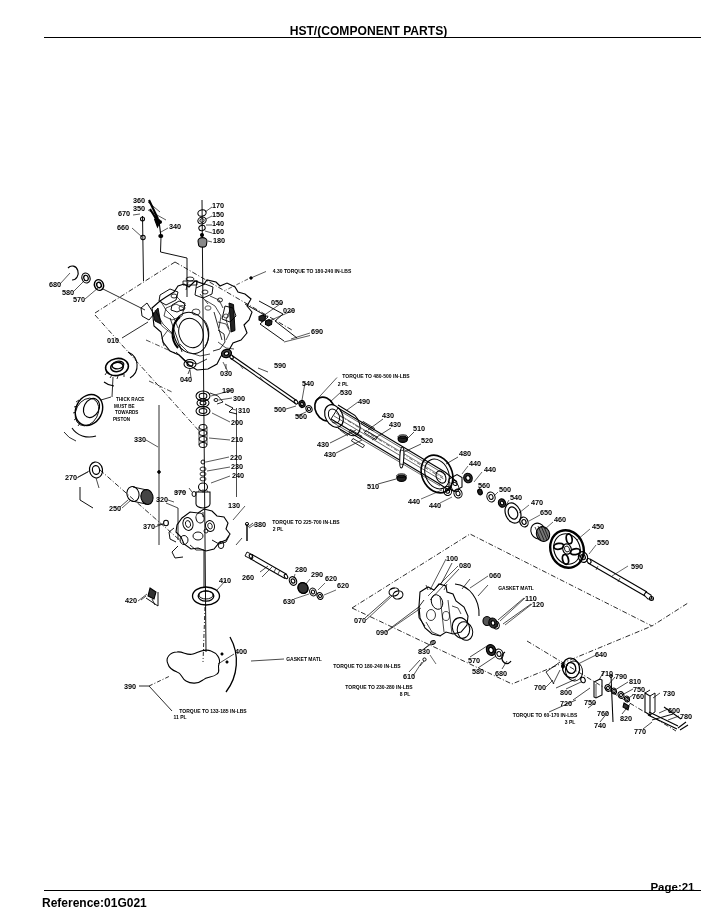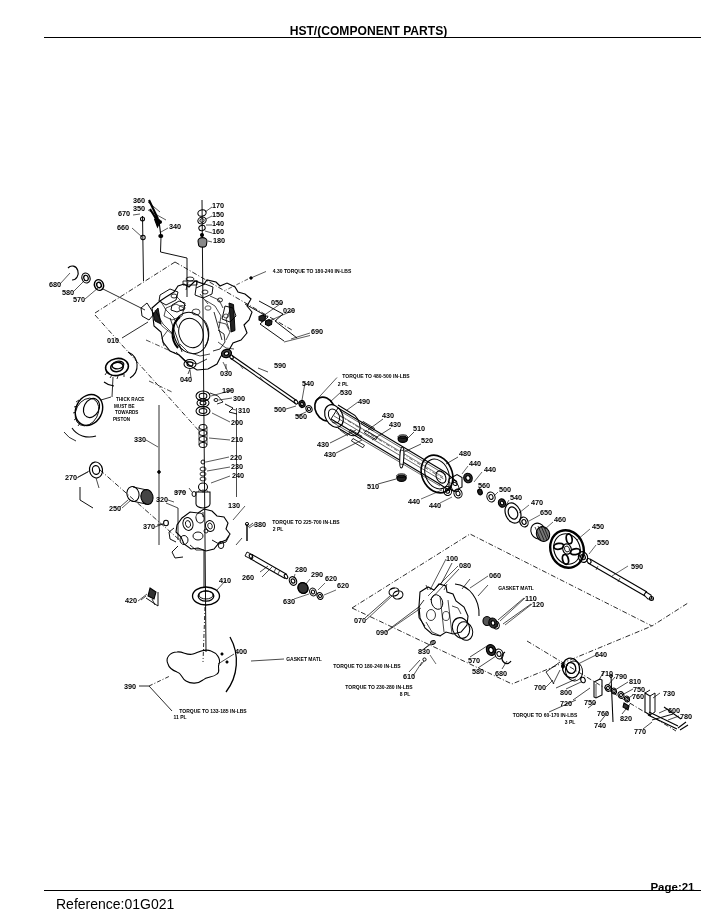--- a/index.html
+++ b/index.html
@@ -1,17 +1,17 @@
 <!DOCTYPE html>
 <html><head><meta charset="utf-8"><style>
 html,body{margin:0;padding:0;background:#fff;width:715px;height:920px;overflow:hidden}
 *{font-family:"Liberation Sans",sans-serif}
 .hdr{position:absolute;top:23.5px;left:11px;width:715px;text-align:center;font-size:12.1px;font-weight:bold;color:#000}
 .hl{position:absolute;left:44px;width:657px;border-top:1.6px solid #000}
-.ref{position:absolute;top:895.5px;left:56px;font-size:14px;font-weight:normal}
+.ref{position:absolute;top:895.5px;left:42px;font-size:12px;font-weight:bold}
 .pg{position:absolute;top:881px;right:20.5px;font-size:11.5px;font-weight:bold}
 </style></head>
 <body>
 <div class="hdr">HST/(COMPONENT PARTS)</div>
 <div class="hl" style="top:37.3px"></div>
 <div class="hl" style="top:890.3px"></div>
 <div class="ref">Reference:01G021</div>
 <div class="pg">Page:21</div>
 <svg width="715" height="920" viewBox="0 0 715 920" style="position:absolute;top:0;left:0">
 <line x1="95" y1="313" x2="175" y2="262" stroke="#000" stroke-width="0.83" stroke-dasharray="5,2,1,2"></line>

